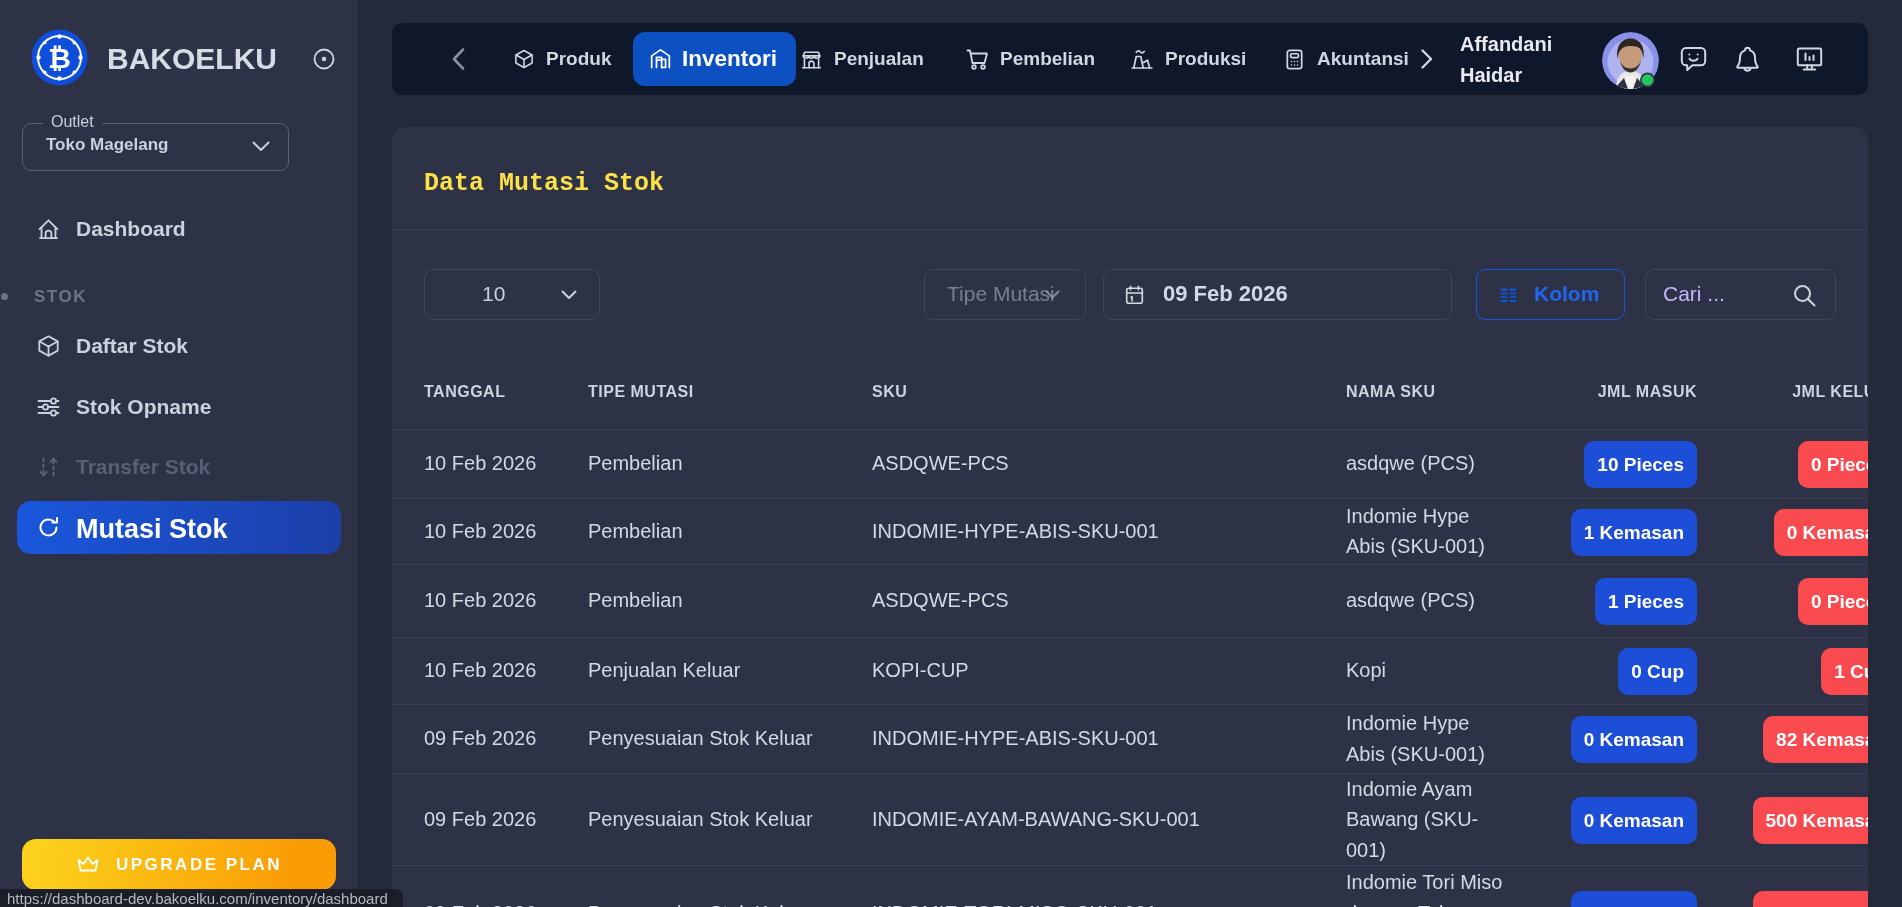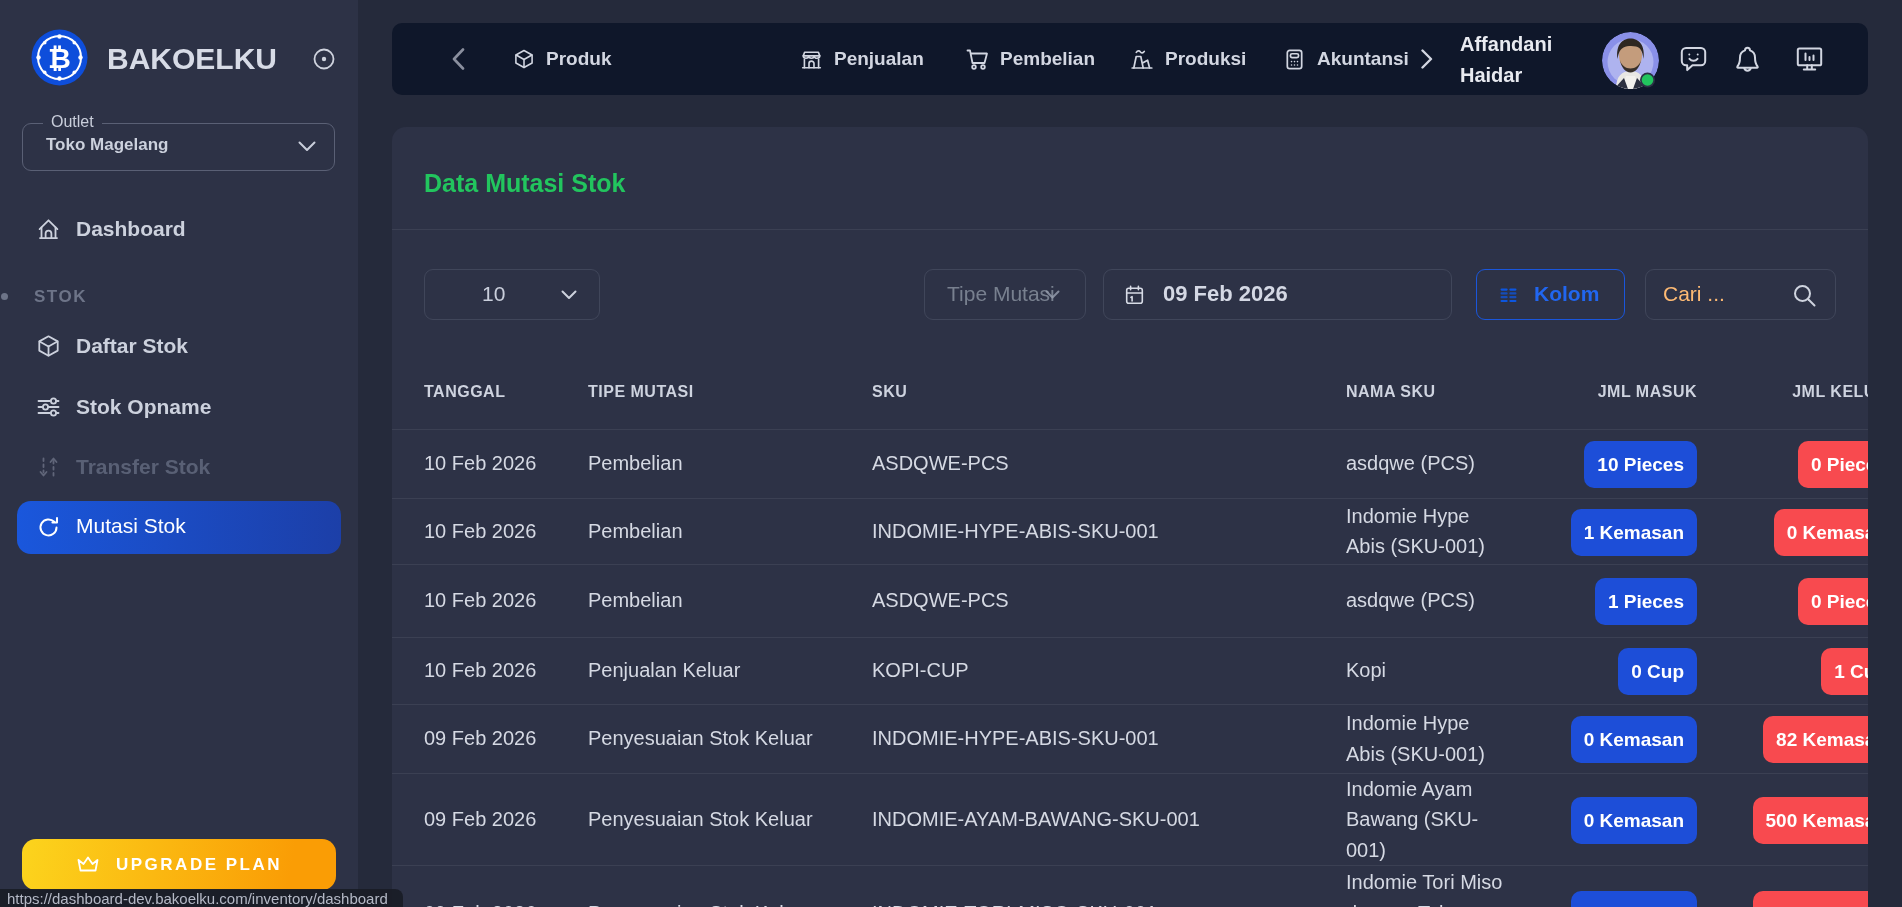--- a/index.html
+++ b/index.html
@@ -4,68 +4,68 @@
 <style>
 * { margin:0; padding:0; box-sizing:border-box; }
 html,body { width:1902px; height:907px; overflow:hidden; }
 body { font-family:"Liberation Sans", sans-serif; background:#252a3b; color:#dbdfe8; position:relative; }
 
 
 #sidebar { position:absolute; left:0; top:0; width:358px; height:907px; background:#2d3246; }
 #logo-circle { position:absolute; left:31px; top:29px; width:57px; height:57px; }
 #logo-text { position:absolute; left:107px; top:42px; font-size:30px; font-weight:bold; letter-spacing:0px; color:#d7dbe6; }
 #toggle-icon { position:absolute; left:313px; top:48px; width:22px; height:22px; }
-#outlet { position:absolute; left:22px; top:123px; width:313px; height:48px; border:1px solid #5a6075; border-radius:9px; }
+#outlet { position:absolute; left:22px; top:123px; width:267px; height:48px; border:1px solid #5a6075; border-radius:9px; }
 #outlet .legend { position:absolute; left:20px; top:-11px; background:#2d3246; padding:0 8px; font-size:16px; color:#c9cedb; }
 #outlet .value { position:absolute; left:23px; top:11px; font-size:17px; font-weight:bold; color:#ccd1dd; }
 #outlet svg.chev { position:absolute; right:18px; top:17px; }
 
 .navitem { position:absolute; left:0; width:358px; height:50px; }
 .navitem .ic { position:absolute; left:36px; top:50%; transform:translateY(-50%); width:25px; height:25px; }
 .navitem .tx { position:absolute; left:76px; top:50%; transform:translateY(-50%); font-size:21px; font-weight:bold; color:#ccd1dd; white-space:nowrap; }
 .navitem.muted .tx { color:#596075; }
 .navitem.muted .ic { opacity:.55; }
 #stok-label { position:absolute; left:34px; top:287px; font-size:17px; font-weight:bold; letter-spacing:1.5px; color:#6d7488; }
 #stok-dot { position:absolute; left:1px; top:293px; width:7px; height:7px; border-radius:50%; background:#6d7488; }
 #active-item { position:absolute; left:17px; top:501px; width:324px; height:53px; border-radius:14px; background:linear-gradient(90deg,#1a57dc 0%, #1c3fa8 100%); }
 #active-item .ic { position:absolute; left:19px; top:14px; width:25px; height:25px; }
-#active-item .tx { position:absolute; left:59px; top:13px; font-size:21px; font-weight:normal; color:#fff; }
+#active-item .tx { position:absolute; left:59px; top:13px; font-size:27px; font-weight:bold; color:#fff; }
 #upgrade { position:absolute; left:22px; top:839px; width:314px; height:51px; border-radius:14px; background:linear-gradient(100deg,#fcd41d 0%, #fa9d05 85%); display:flex; align-items:center; justify-content:center; gap:16px; }
 #upgrade .tx { font-size:17px; font-weight:bold; letter-spacing:2.5px; color:#fff; }
 
 
 #navbar { position:absolute; left:392px; top:23px; width:1476px; height:72px; background:#0f172a; border-radius:10px; }
 .nbitem { position:absolute; top:0; height:72px; display:flex; align-items:center; gap:11px; color:#d2d6e1; }
 .nbitem .tx { font-size:19px; font-weight:bold; white-space:nowrap; }
 #nb-active { position:absolute; left:241px; top:8.5px; width:163px; height:54px; background:#0c50c2; border-radius:12px; display:flex; align-items:center; gap:10px; padding-left:16px; }
 #nb-active .tx { color:#fff; font-size:22.5px; font-weight:bold; }
 #nb-user { position:absolute; left:1068px; top:6px; line-height:31px; font-size:20px; font-weight:bold; color:#e8eaf0; }
 #nb-avatar { position:absolute; left:1210px; top:9px; width:57px; height:57px; }
 .nb-ico { position:absolute; top:50%; transform:translateY(-50%); }
 
 
 #card { position:absolute; left:392px; top:127px; width:1476px; height:780px; background:#2d3246; border-radius:14px 14px 0 0; overflow:hidden; }
-#card-title { position:absolute; left:32px; top:42px; font-size:25px; font-weight:bold; color:#22c55e; }
+#card-title { position:absolute; left:32px; top:42px; font-size:25px; font-weight:bold; color:#fde047;font-family:Liberation Mono, monospace; }
 #card-divider { position:absolute; left:0; top:102px; width:1476px; height:1px; background:#3b4053; }
 
 .fbox { position:absolute; top:142px; height:51px; border:1px solid #40465a; border-radius:9px; }
 #f-size { left:32px; width:176px; }
 #f-size .tx { position:absolute; left:19px; top:12px; font-size:21px; color:#c9cedb;margin-left:38px; }
 #f-size svg { position:absolute; right:22px; top:20px; }
 #f-tipe { left:532px; width:162px; }
 #f-tipe .tx { position:absolute; left:22px; top:12px; font-size:21px; color:#78808f; }
 #f-tipe svg { position:absolute; right:25px; top:20px; opacity:.8; }
 #f-date { left:711px; width:349px; }
 #f-date .ic { position:absolute; left:21px; top:15px; }
 #f-date .tx { position:absolute; left:59px; top:11px; font-size:22px; font-weight:bold; color:#d4d8e4; }
 #f-kolom { left:1084px; width:149px; border-color:#1a56db; }
 #f-kolom .ic { position:absolute; left:23px; top:18px; }
 #f-kolom .tx { position:absolute; left:57px; top:12px; font-size:21px; font-weight:bold; color:#2166f0; }
 #f-cari { left:1253px; width:191px; }
-#f-cari .tx { position:absolute; left:17px; top:12px; font-size:21px; color:#fdba74; }
+#f-cari .tx { position:absolute; left:17px; top:12px; font-size:21px; color:#c4b5fd; }
 #f-cari svg { position:absolute; right:18px; top:13px; }
 
 
 table { position:absolute; left:0; top:228px; width:1508px; border-collapse:collapse; table-layout:fixed; }
 th { font-size:16px; font-weight:bold; color:#ced3df; letter-spacing:.5px; text-align:left; height:74px; vertical-align:middle; }
 td { font-size:20px; color:#d5d9e3; vertical-align:middle; }
 tr { border-bottom:1px solid #3b4053; }
 th,td { padding:0 0 0 32px; }
 col.c1 { width:164px; } col.c2 { width:284px; } col.c3 { width:474px; }
 col.c4 { width:222px; } col.c5 { width:161px; } col.c6 { width:203px; }
@@ -183,20 +183,29 @@
 
   <div class="nbitem" style="left:121px;">
     <svg width="22" height="22" viewBox="0 0 25 25" fill="none" stroke="#d2d6e1" stroke-width="1.8" stroke-linecap="round" stroke-linejoin="round">
       <path d="M12.5 2.8 L21.7 7.9 V17.1 L12.5 22.2 L3.3 17.1 V7.9 Z"></path>
       <path d="M3.6 8 L12.5 13 L21.4 8"></path>
       <path d="M12.5 13 V22"></path>
     </svg>
     <div class="tx">Produk</div>
   </div>
 
+  <div id="nb-active">
+    <svg width="23" height="23" viewBox="0 0 24 24" fill="none" stroke="#fff" stroke-width="1.8" stroke-linecap="round" stroke-linejoin="round">
+      <path d="M2.8 21.5 V9.3 L12 3 L21.2 9.3 V21.5"></path>
+      <path d="M7.8 21.3 V10.8 H13.2 V21.3"></path>
+      <path d="M13.2 12.8 H17.3 V21.3 H13.2"></path>
+      <path d="M9.3 13.8 H11.6"></path>
+    </svg>
+    <div class="tx">Inventori</div>
+  </div>
 
   <div class="nbitem" style="left:408px;">
     <svg width="23" height="23" viewBox="0 0 24 24" fill="none" stroke="#d2d6e1" stroke-width="1.7" stroke-linecap="round" stroke-linejoin="round">
       <path d="M2.8 20.6 H21.2"></path>
       <path d="M4.6 11.8 V20.6 M19.4 11.8 V20.6"></path>
       <path d="M3.4 8.2 L4.8 4.4 H19.2 L20.6 8.2 H3.4"></path>
       <path d="M3.4 8.2 A2.85 2.5 0 0 0 9.1 8.2 A2.85 2.5 0 0 0 14.8 8.2 A2.85 2.5 0 0 0 20.6 8.2"></path>
       <path d="M9.4 20.6 V16.3 A2.6 2.6 0 0 1 14.6 16.3 V20.6"></path>
     </svg>
     <div class="tx">Penjualan</div>

